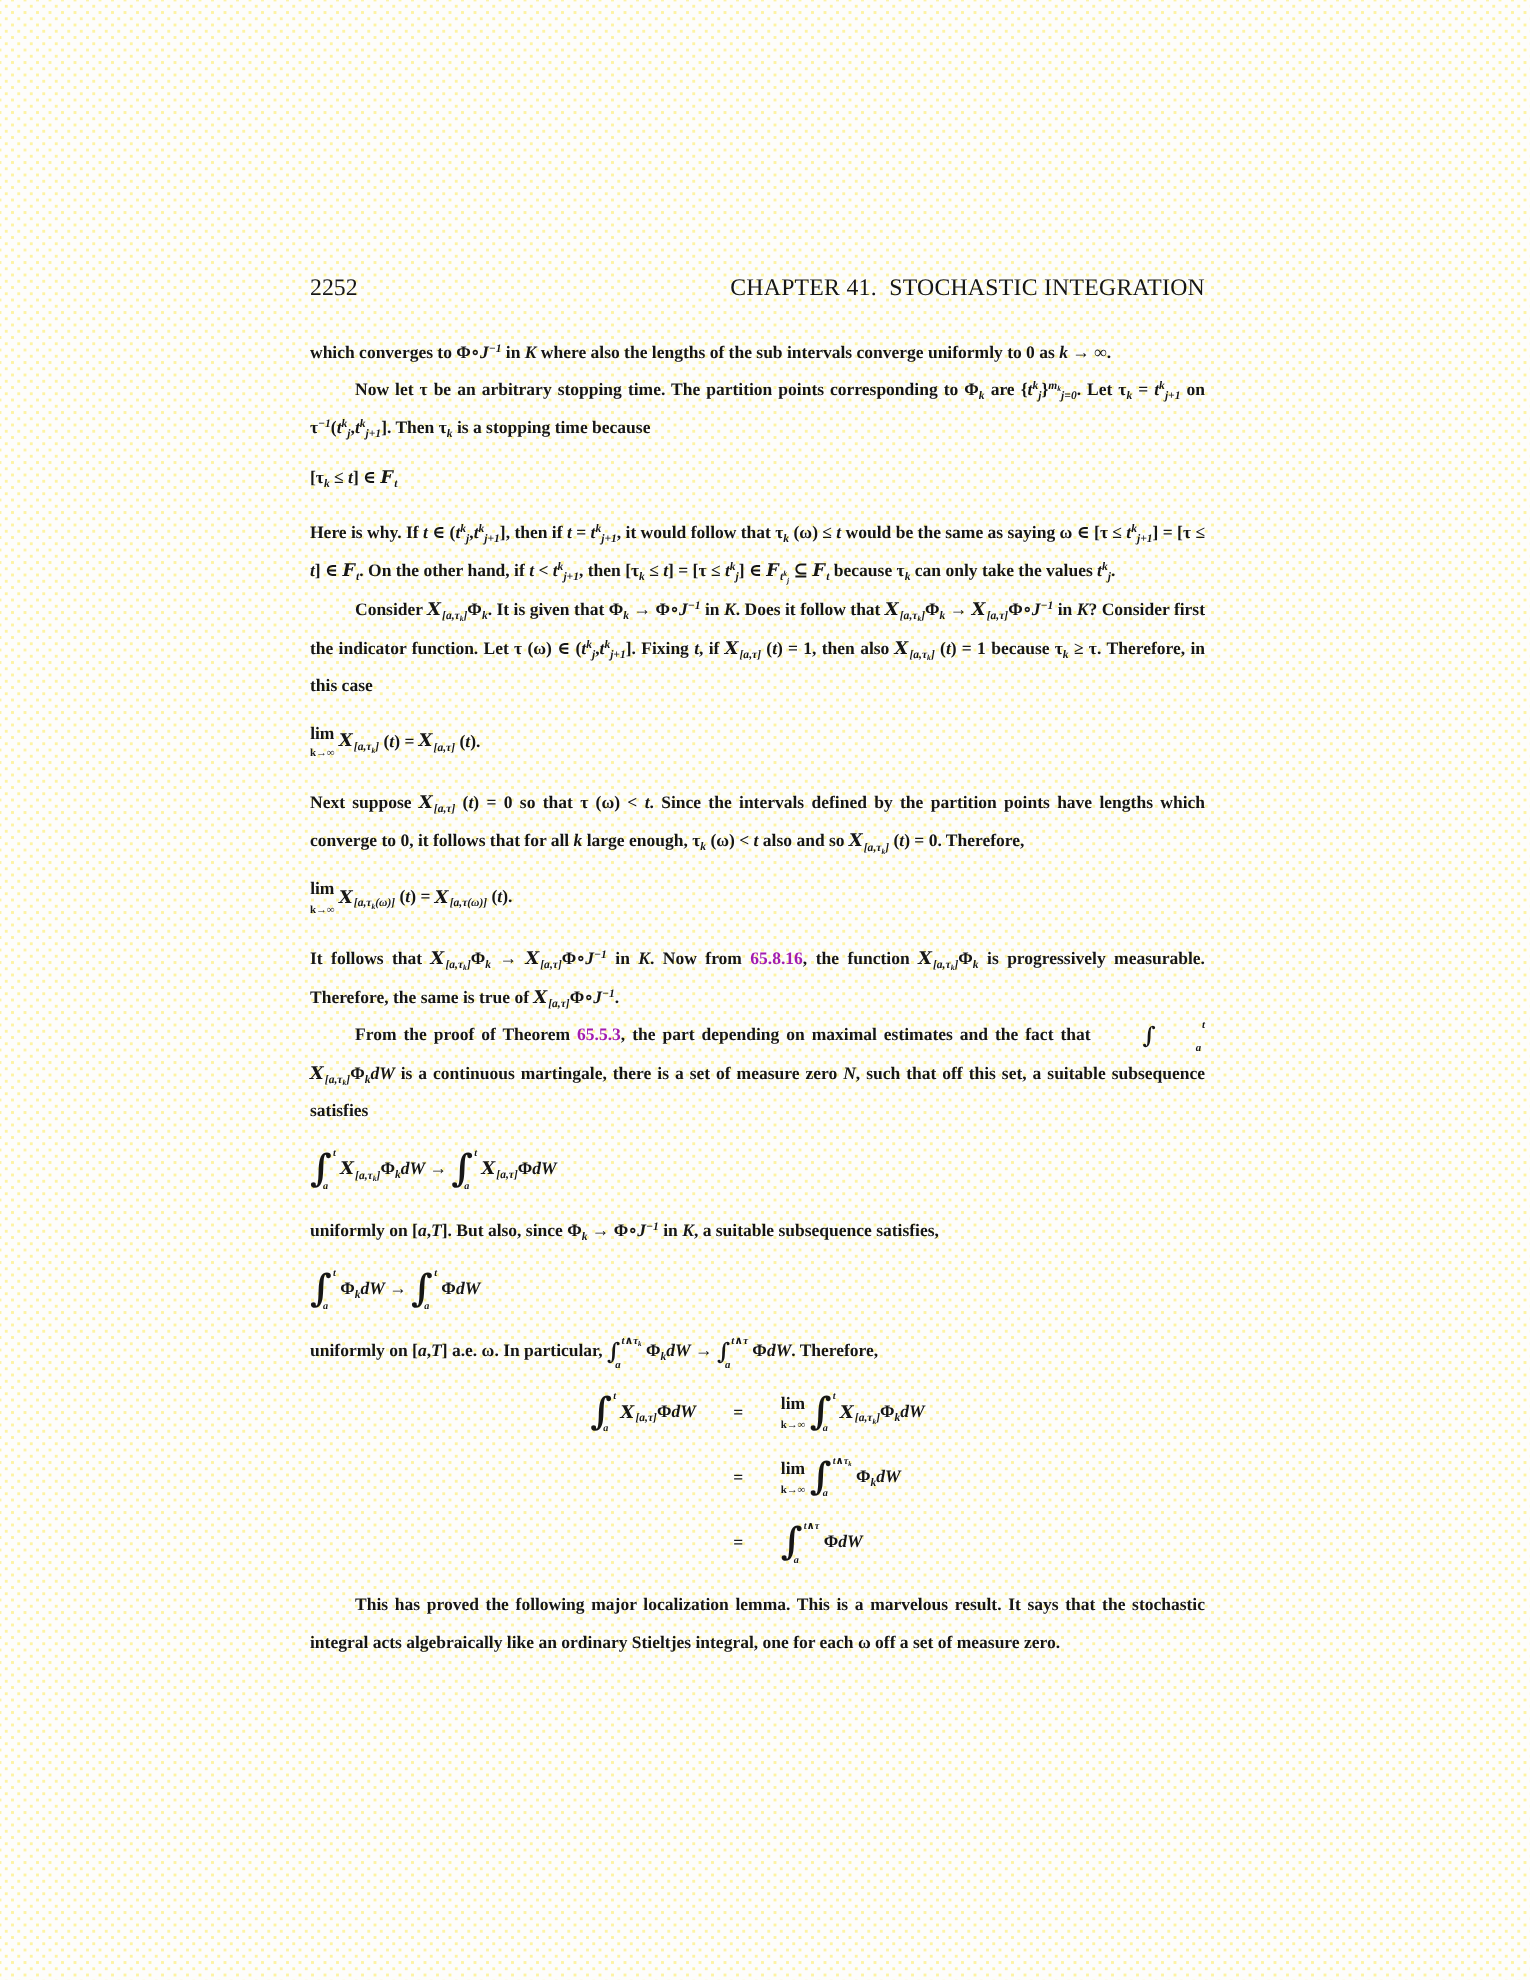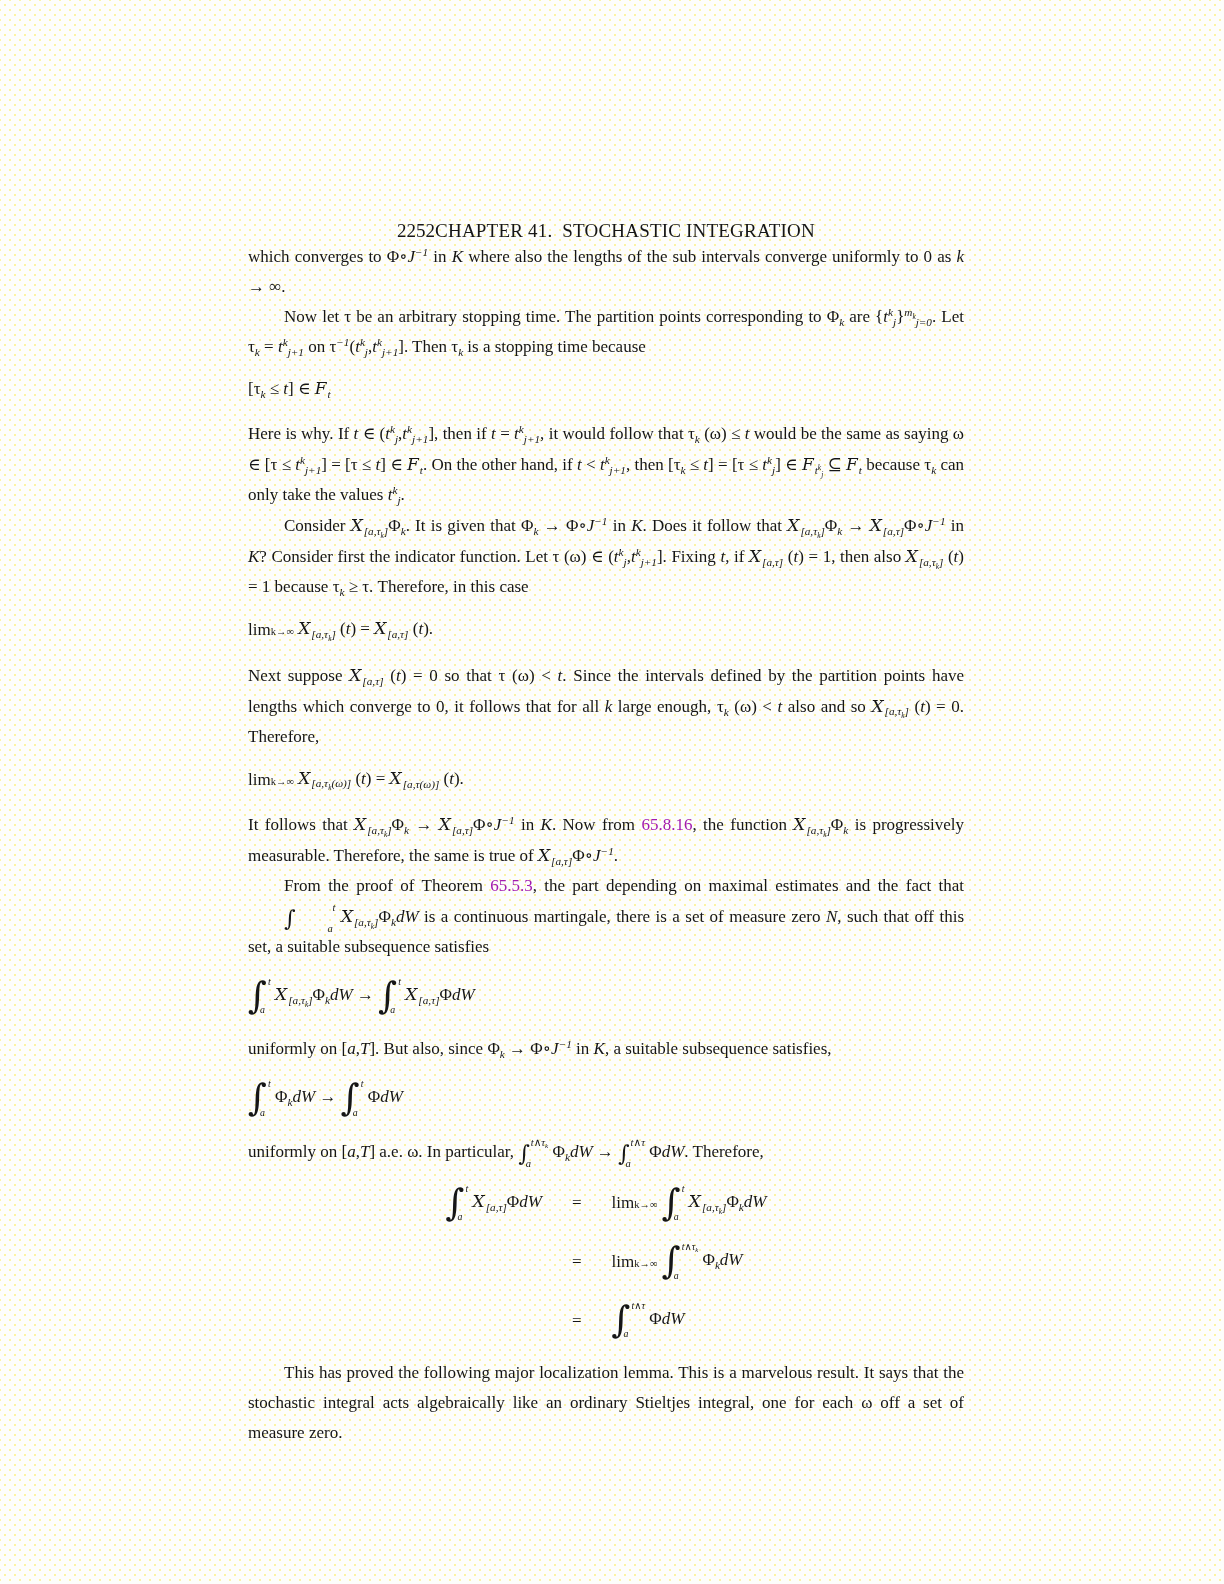--- a/index.html
+++ b/index.html
@@ -11,40 +11,40 @@
       radial-gradient(circle, #fdf3a2 1.1px, rgba(255,255,255,0) 1.5px);
     background-size:10px 10px;
     background-position:0 0, 5px 5px;
     font-family:"Liberation Serif","DejaVu Serif",serif;
     color:#161616;
   }
   .page {
     position:absolute; left:248px; top:220px; width:716px;
   }
   .pagehead {
-    display:flex; justify-content:center; align-items:baseline;
-    font-size:19px; 
+    display:flex; justify-content:space-between; align-items:baseline;
+    font-size:19px; margin-bottom:26px;
   }
   .runhead { white-space:pre; letter-spacing:0.2px; }
-  main { font-size:17px; line-height:30px; text-align:justify; }
+  main { font-size:14px; line-height:30px; text-align:justify;font-weight:bold; }
   p.par { margin:0; }
   p.ind { text-indent:36px; }
   i.v { font-style:italic; }
   sub, sup { font-size:66%; line-height:0; font-style:italic; }
   sub { vertical-align:-0.35em; }
   sup { vertical-align:0.5em; }
   .scr { font-style:italic; font-family:"DejaVu Serif",serif; padding-right:1px; }
   .ref { color:#a21caf; text-decoration:none; cursor:pointer; }
   .int { font-family:"DejaVu Serif","DejaVu Sans",serif; font-size:130%; line-height:1; }
   .intwrap { display:inline-flex; flex-direction:row; align-items:center; vertical-align:middle; }
   .lims { display:inline-flex; flex-direction:column; justify-content:space-between;
           font-size:62%; line-height:1.05; font-style:italic; margin-left:1px; }
   .lims .lt { transform:translateY(-5px); align-self:flex-start; }
   .lims .lb { transform:translateY(5px); align-self:flex-start; margin-left:-5px; }
-  .und { display:inline-flex; align-items:center; vertical-align:middle; line-height:1.05; }
+  .und { display:inline-flex; flex-direction:column; align-items:center; vertical-align:middle; line-height:1.05; }
   .und .ub { font-size:62%; margin-top:3px; }
   .eq { text-align:left; margin:16px 0 20px; line-height:1.25; }
   .eq .int { font-size:215%; }
   .eq .lims { font-size:58%; }
   .eq .lims .lt { transform:translateY(-9px); }
   .eq .lims .lb { transform:translateY(9px); margin-left:-8px; }
   .eqalign { display:grid; grid-template-columns:max-content max-content max-content;
              column-gap:30px; row-gap:22px; justify-content:center; align-items:center;
              margin:18px 0 20px; line-height:1.25; }
   .eqalign .al { justify-self:end; }

